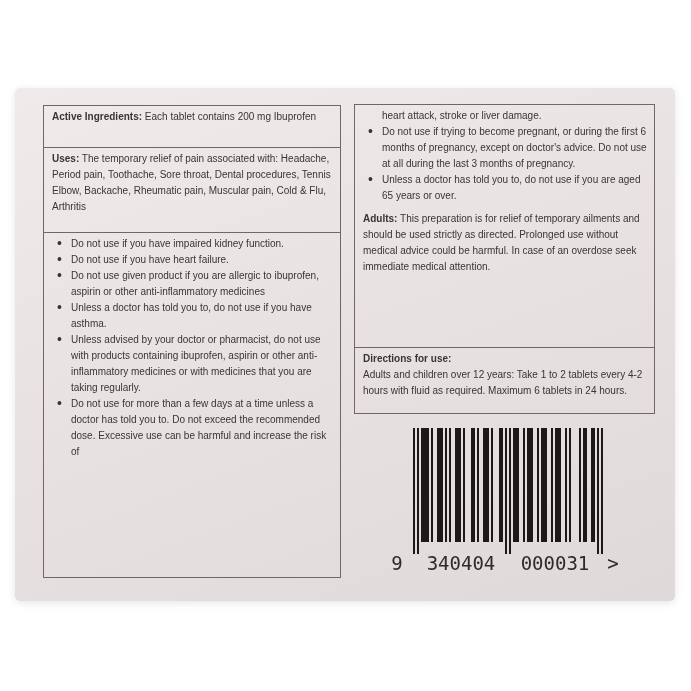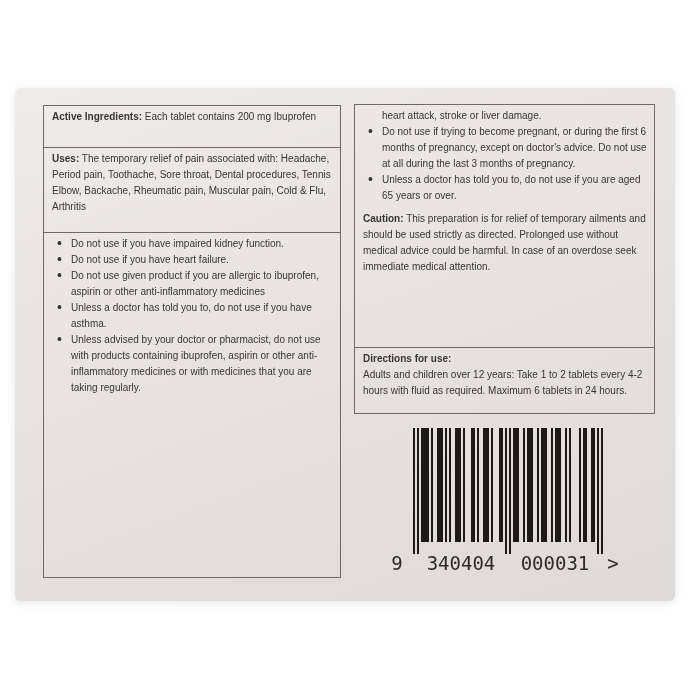--- a/index.html
+++ b/index.html
@@ -67,32 +67,33 @@
     <div class="section s-uses divided">
       <p><b>Uses:</b> <span>The temporary relief of pain associated with: Headache, Period pain, Toothache, Sore throat, Dental procedures, Tennis Elbow, Backache, Rheumatic pain, Muscular pain, Cold &amp; Flu, Arthritis</span></p>
     </div>
     <div class="section s-warn divided">
       <ul class="warnlist">
         <li>Do not use if you have impaired kidney function.</li>
         <li>Do not use if you have heart failure.</li>
         <li>Do not use given product if you are allergic to ibuprofen, aspirin or other anti-inflammatory medicines</li>
         <li>Unless a doctor has told you to, do not use if you have asthma.</li>
         <li>Unless advised by your doctor or pharmacist, do not use with products containing ibuprofen, aspirin or other anti-inflammatory medicines or with medicines that you are taking regularly.</li>
+        <li>Do not use for more than a few days at a time unless a doctor has told you to. Do not exceed the recommended dose. Excessive use can be harmful and increase the risk of</li>
       </ul>
     </div>
   </div>
 
   <div class="box right">
     <div class="section s-warn2">
       <p class="overflow-line">heart attack, stroke or liver damage.</p>
       <ul class="warnlist">
         <li>Do not use if trying to become pregnant, or during the first 6 months of pregnancy, except on doctor's advice. Do not use at all during the last 3 months of pregnancy.</li>
         <li>Unless a doctor has told you to, do not use if you are aged 65 years or over.</li>
       </ul>
-      <p class="caution-para"><b>Caution:</b> <span>This preparation is for relief of temporary ailments and should be used strictly as directed. Prolonged use without medical advice could be harmful. In case of an overdose seek immediate medical attention.</span></p>
+      <p class="caution-para"><b>Adults:</b> <span>This preparation is for relief of temporary ailments and should be used strictly as directed. Prolonged use without medical advice could be harmful. In case of an overdose seek immediate medical attention.</span></p>
     </div>
     <div class="section s-dir divided">
       <p><b>Directions for use:</b></p>
       <p>Adults and children over 12 years: Take 1 to 2 tablets every 4-2 hours with fluid as required. Maximum 6 tablets in 24 hours.</p>
     </div>
   </div>
 
   <div class="barcode-wrap">
     <svg id="barcode-svg" width="240" height="150" viewBox="0 0 240 150">
       <g id="barcode-bars">

